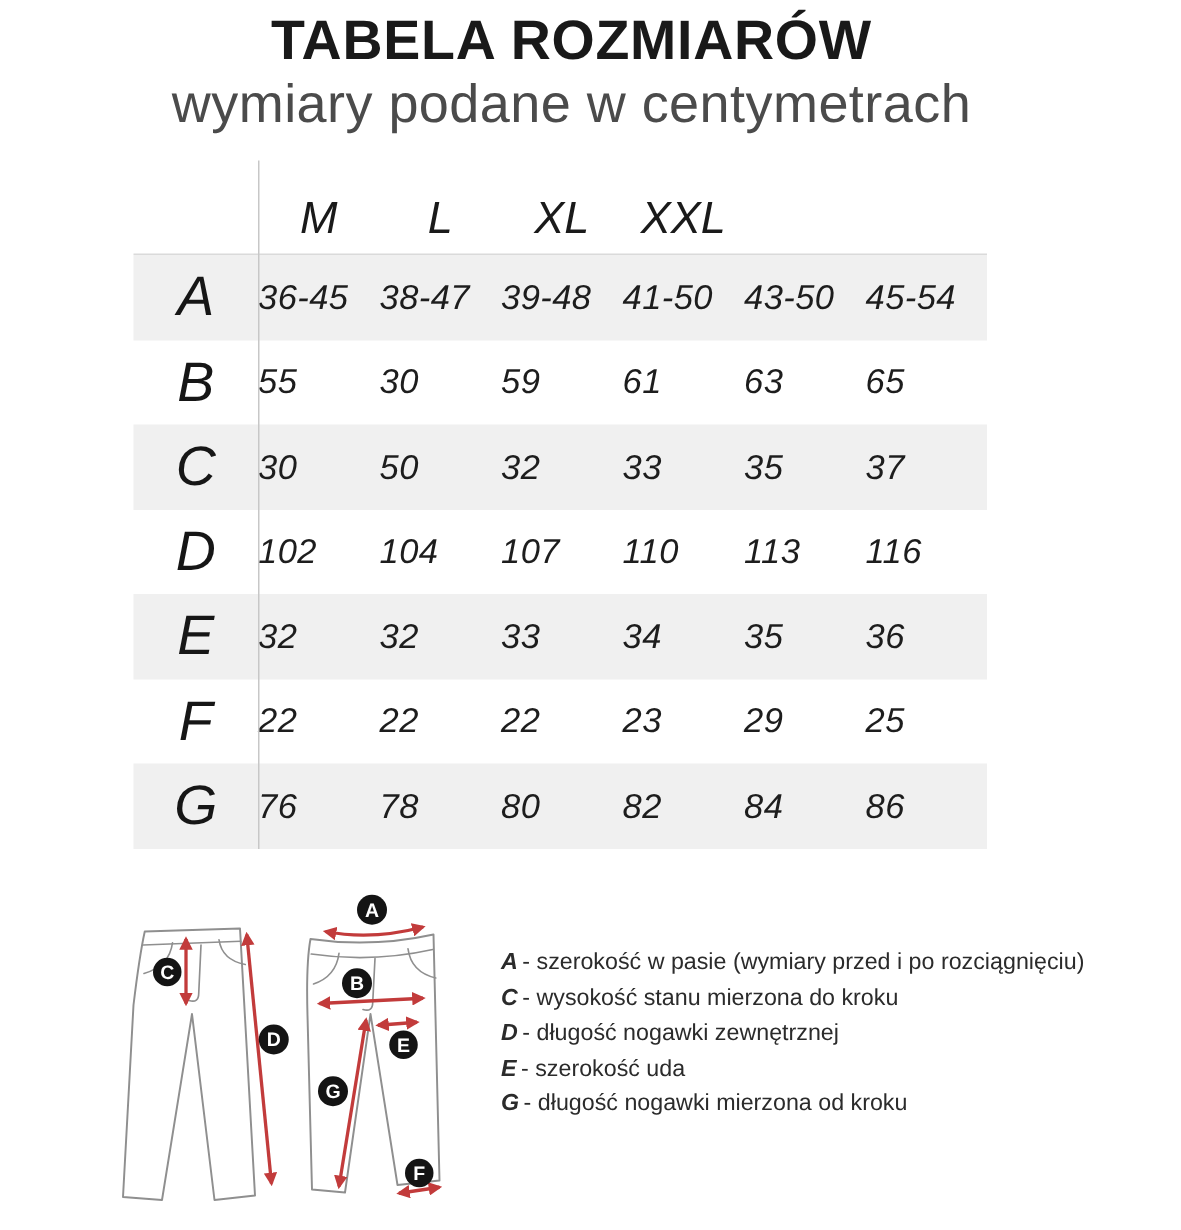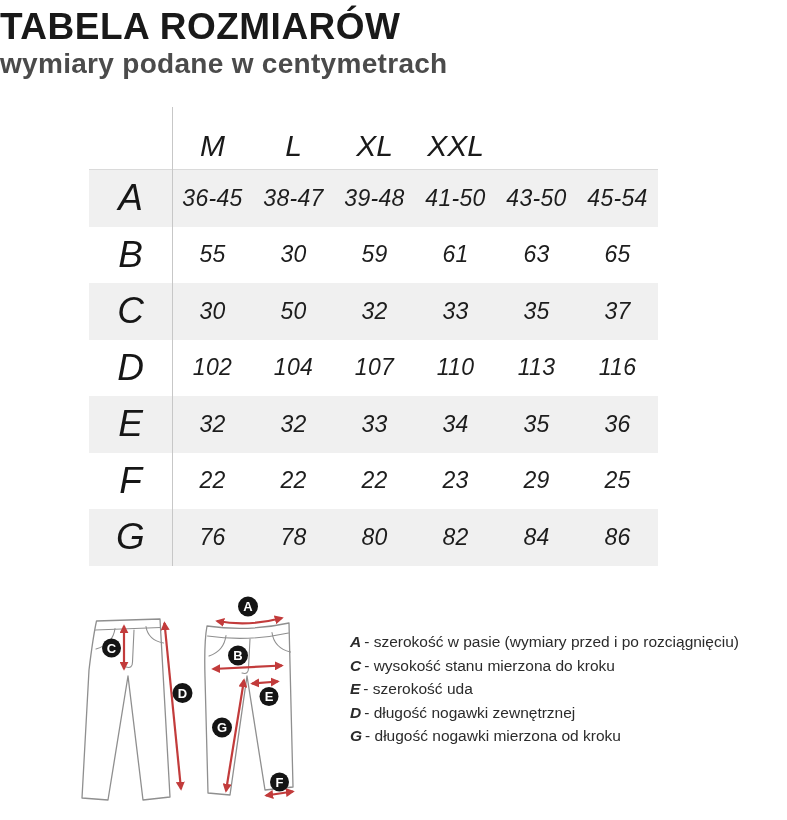--- a/index.html
+++ b/index.html
@@ -2,47 +2,47 @@
 <html><head>
 <meta charset="utf-8">
 <style>
   html,body{margin:0;padding:0;}
   body{
     width:787px;height:820px;position:relative;overflow:hidden;
     background:#ffffff;color:#1d1d1d;
     font-family:"Liberation Sans",sans-serif;
   }
   
-  .hd{position:absolute;top:8px;left:0;width:762px;}
+  .hd{position:absolute;top:8px;left:0;width:762px;text-align:center;}
   .hd h1{margin:0;font-size:37px;line-height:1.05;font-weight:700;letter-spacing:.5px;color:#191919;}
-  .hd .sub{font-size:28px;font-weight:700;color:#4b4b4b;margin-top:1px;letter-spacing:.3px;}
+  .hd .sub{font-size:36px;font-weight:400;color:#4b4b4b;margin-top:1px;letter-spacing:.3px;}
 
   
   .size-table{position:absolute;left:89px;top:113px;width:569px;font-style:italic;}
   .vline{position:absolute;left:83px;top:-6px;width:1px;height:459px;background:#c7c7c7;}
   .thead,.trow{display:grid;grid-template-columns:83px repeat(6,1fr);}
   .thead{height:56px;align-items:end;}
   .hcell{text-align:center;font-size:30px;padding-bottom:6px;color:#1a1a1a;}
   .tbody{border-top:1.5px solid #dadada;}
   .trow{height:56.5px;align-items:center;}
   .tbody .trow:nth-child(odd){background:#f0f0f0;}
   .rlabel{text-align:center;font-size:37px;color:#161616;}
-  .tcell{text-align:center;font-size:23px;color:#1d1d1d;letter-spacing:.3px;}
+  .tcell{text-align:left;font-size:23px;color:#1d1d1d;letter-spacing:.3px;}
 
   
   .pants{position:absolute;left:60px;top:592px;}
   .outline{fill:none;stroke:#8f8f8f;stroke-width:1.3;stroke-linejoin:round;stroke-linecap:round;}
   .detail{fill:none;stroke:#8f8f8f;stroke-width:1.1;stroke-linecap:round;}
   .arrow{stroke:#c23b3b;stroke-width:2.2;fill:none;stroke-linecap:butt;}
   .badge{fill:#141414;}
   .badge-t{fill:#ffffff;font-size:13px;font-weight:700;text-anchor:middle;font-family:"Liberation Sans",sans-serif;}
 
   
   .legend{position:absolute;left:334px;top:630px;font-size:15.5px;color:#2b2b2b;}
-  .litem{line-height:23.6px;white-space:nowrap;margin-left:16px;}
+  .litem{line-height:23.6px;white-space:nowrap;}
   .litem b{font-style:italic;font-weight:700;margin-right:3px;}
 </style>
 </head>
 <body>
 
 <div class="page">
 
   <header class="hd">
     <h1>TABELA ROZMIARÓW</h1>
     <div class="sub">wymiary podane w centymetrach</div>
@@ -172,23 +172,23 @@
   </svg>
 
   <div class="legend">
     <div class="litem">
       <b>A</b><span>- szerokość w pasie (wymiary przed i po rozciągnięciu)</span>
     </div>
     <div class="litem">
       <b>C</b><span>- wysokość stanu mierzona do kroku</span>
     </div>
     <div class="litem">
-      <b>E</b><span>- szerokość uda</span>
+      <b>D</b><span>- długość nogawki zewnętrznej</span>
     </div>
     <div class="litem">
-      <b>D</b><span>- długość nogawki zewnętrznej</span>
+      <b>E</b><span>- szerokość uda</span>
     </div>
     <div class="litem">
       <b>G</b><span>- długość nogawki mierzona od kroku</span>
     </div>
   </div>
 
 </div>
 
 </body></html>

